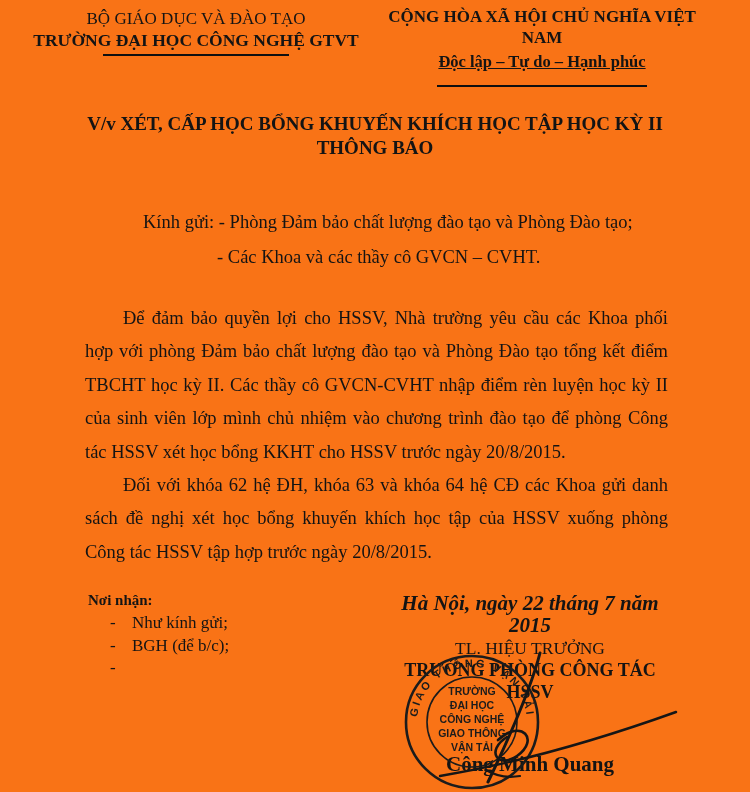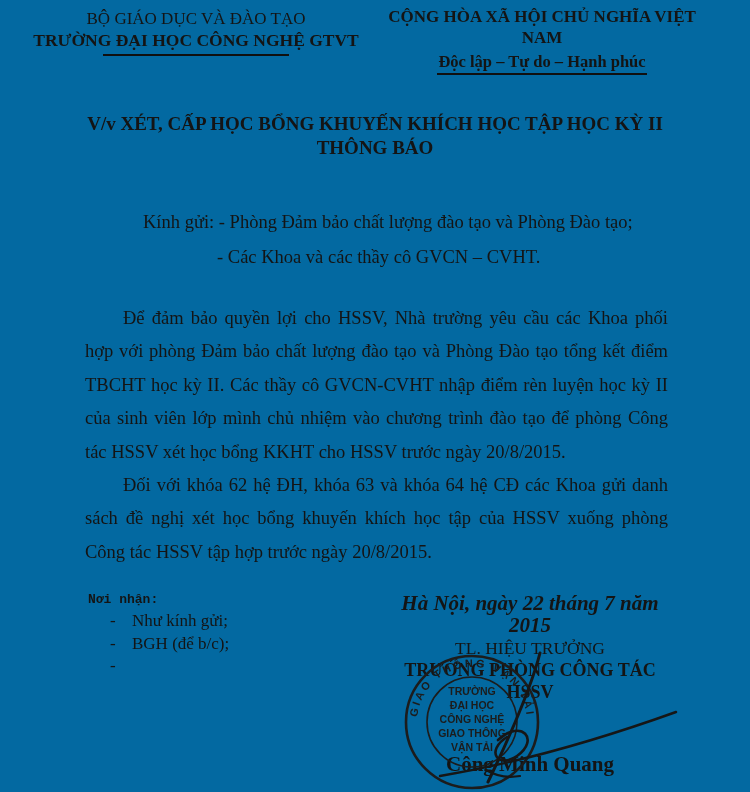--- a/index.html
+++ b/index.html
@@ -1,59 +1,59 @@
 <!DOCTYPE html>
 <html><head>
 <meta charset="utf-8">
 <style>
   html, body { margin: 0; padding: 0; background: #e8e8e8; }
   .doc {
     position: relative;
     width: 750px;
     height: 792px;
     margin: 0 auto;
-    background: #0369a1;
+    background: #f97316;
     font-family: "Liberation Serif", serif;
     color: #141414;
     overflow: hidden;
   }
   
   .hdr-left {
     position: absolute; top: 8px; left: 28px; width: 336px;
     text-align: center; line-height: 21px;
   }
   .hdr-left .l1 { font-size: 17px; }
   .hdr-left .l2 { font-size: 17.5px; font-weight: bold; margin-top: 1px; }
   .hdr-left .rule { width: 186px; border-top: 2.5px solid #101010; margin: 3px auto 0 auto; height: 0; }
   .hdr-right {
     position: absolute; top: 6px; left: 368px; width: 348px;
     text-align: center; line-height: 21px;
   }
   .hdr-right .l1 { font-size: 17px; font-weight: bold; }
   .hdr-right .l2 {
     display: inline-block; font-size: 16.5px; font-weight: bold;
-    border-bottom: 2px solid #101010; padding: 0 1px 1px 1px; margin-top: 3px;
+    border-bottom: 2px solid #101010; padding: 0 1px 13px 1px; margin-top: 3px; text-decoration: underline;
   }
   
   .title-block {
     position: absolute; top: 112px; left: 0; width: 750px;
     text-align: center; font-weight: bold; font-size: 19px; line-height: 23.5px;
   }
   
   .salute { position: absolute; top: 212px; left: 143px; font-size: 18.5px; }
   .salute .s2 { margin-top: 14px; margin-left: 74px; }
   
   .body-block {
     position: absolute; top: 302px; left: 85px; width: 583px;
     font-size: 18.5px; line-height: 33.4px; text-align: justify;
   }
   .body-block p { margin: 0; text-indent: 38px; }
   
   .noi-nhan { position: absolute; top: 592px; left: 88px; }
-  .noi-nhan .label { font-weight: bold; font-size: 13px; font-family: Liberation Mono, monospace; }
+  .noi-nhan .label { font-weight: bold; font-size: 15px; }
   .noi-nhan ul { list-style: none; margin: 3px 0 0 22px; padding: 0; }
   .noi-nhan li { display: flex; font-size: 17px; line-height: 22.5px; }
   .noi-nhan li .dash { width: 22px; }
   
   .sign-block {
     position: absolute; top: 592px; left: 388px; width: 284px;
     text-align: center; line-height: 22px;
   }
   .sign-block .date-line { font-size: 21px; font-weight: bold; font-style: italic; }
   .sign-block .t1 { font-size: 17.5px; font-weight: normal; margin-top: 1px; }

